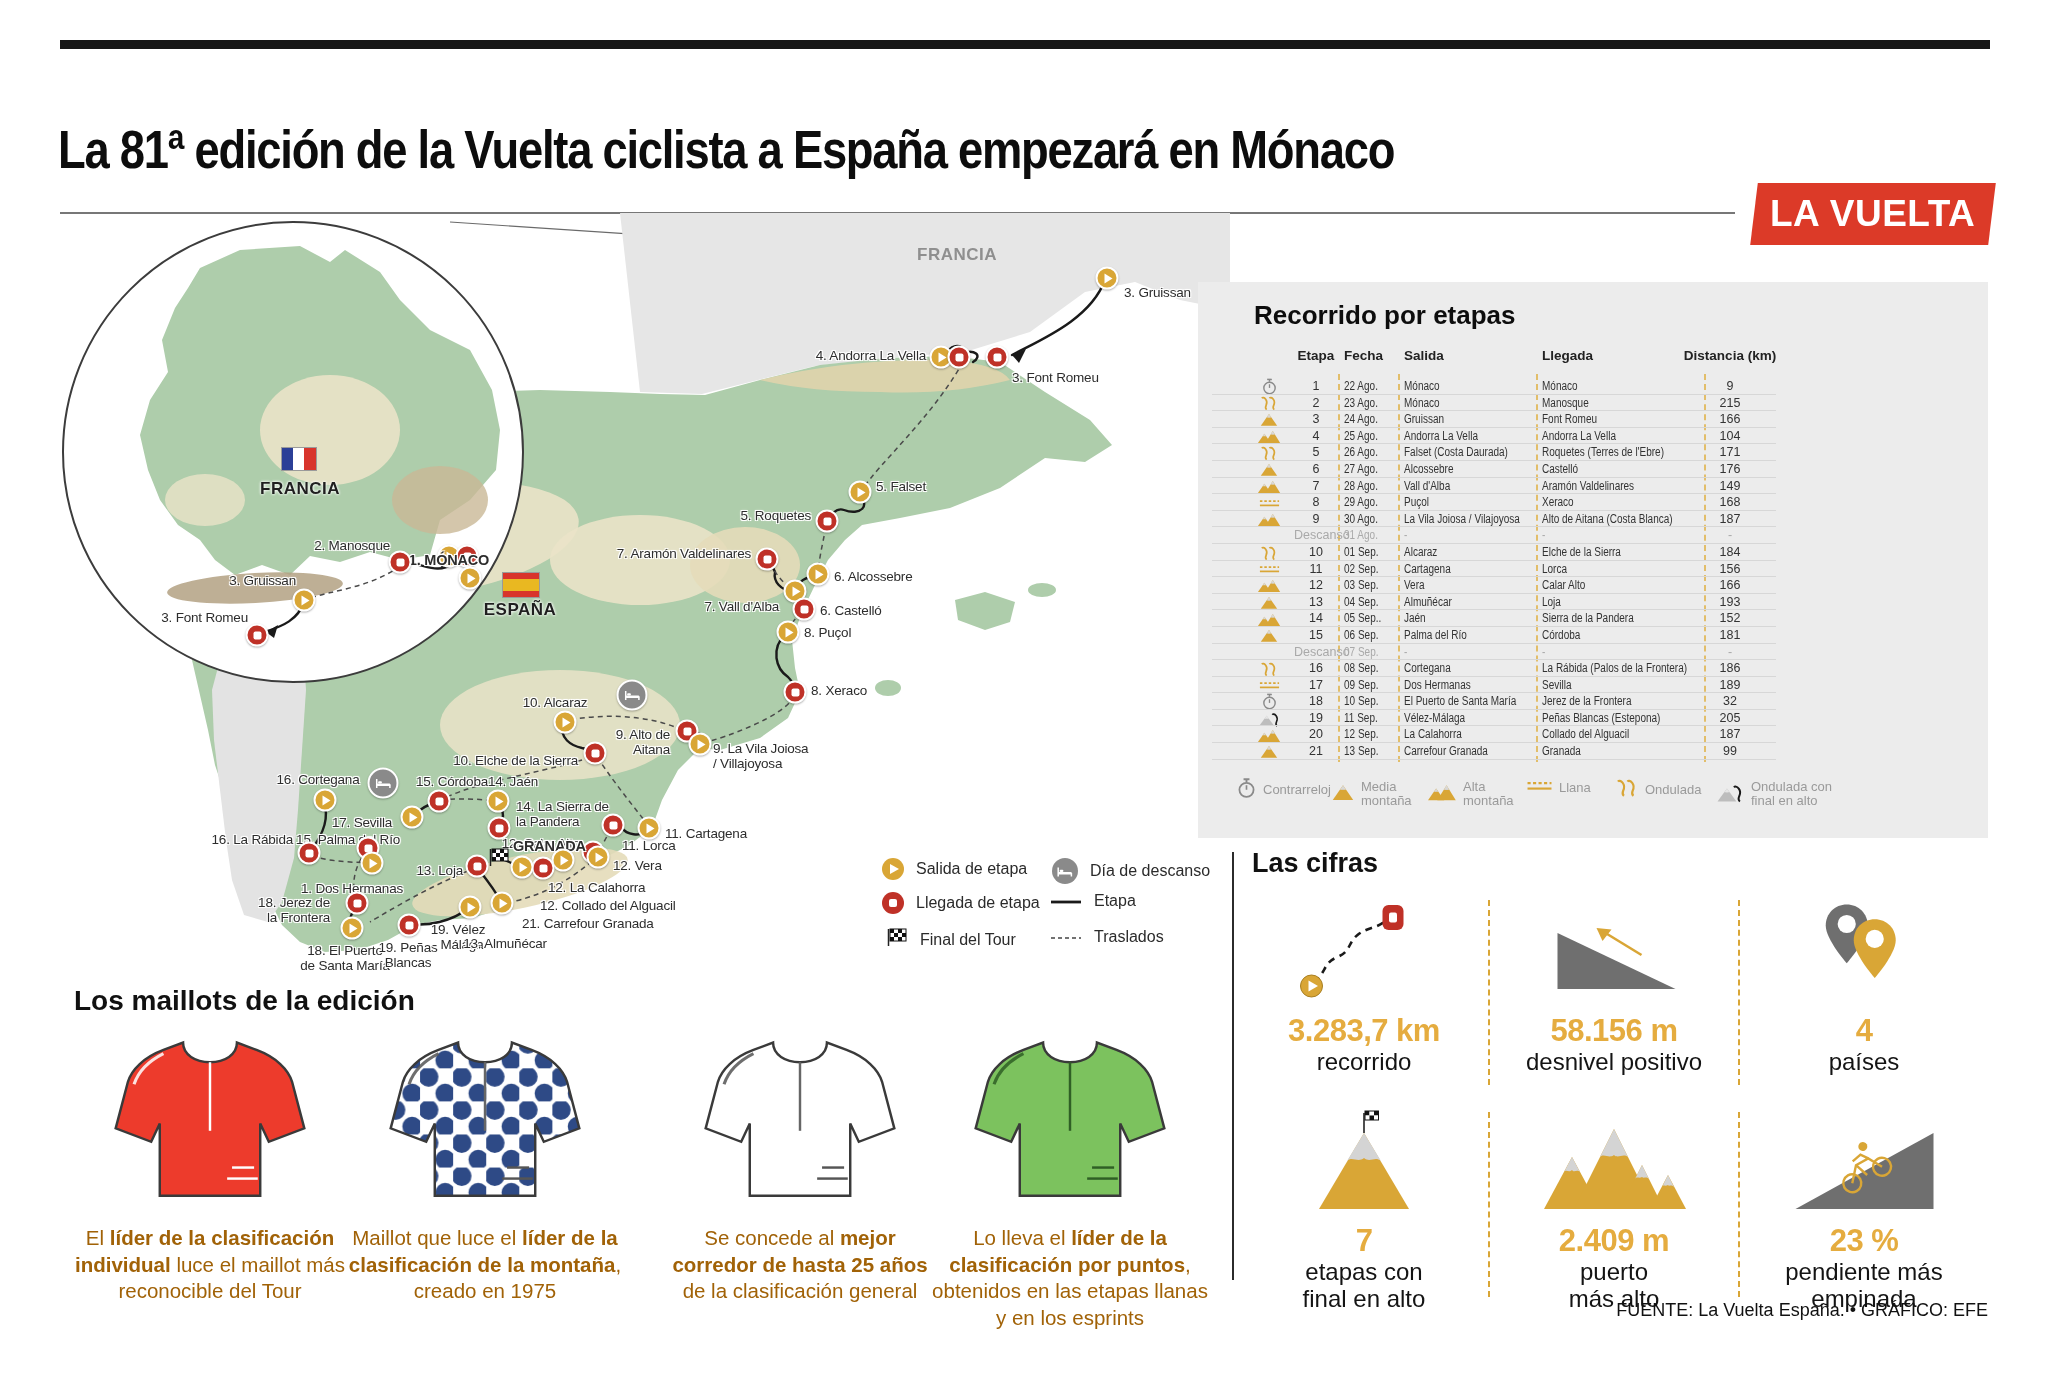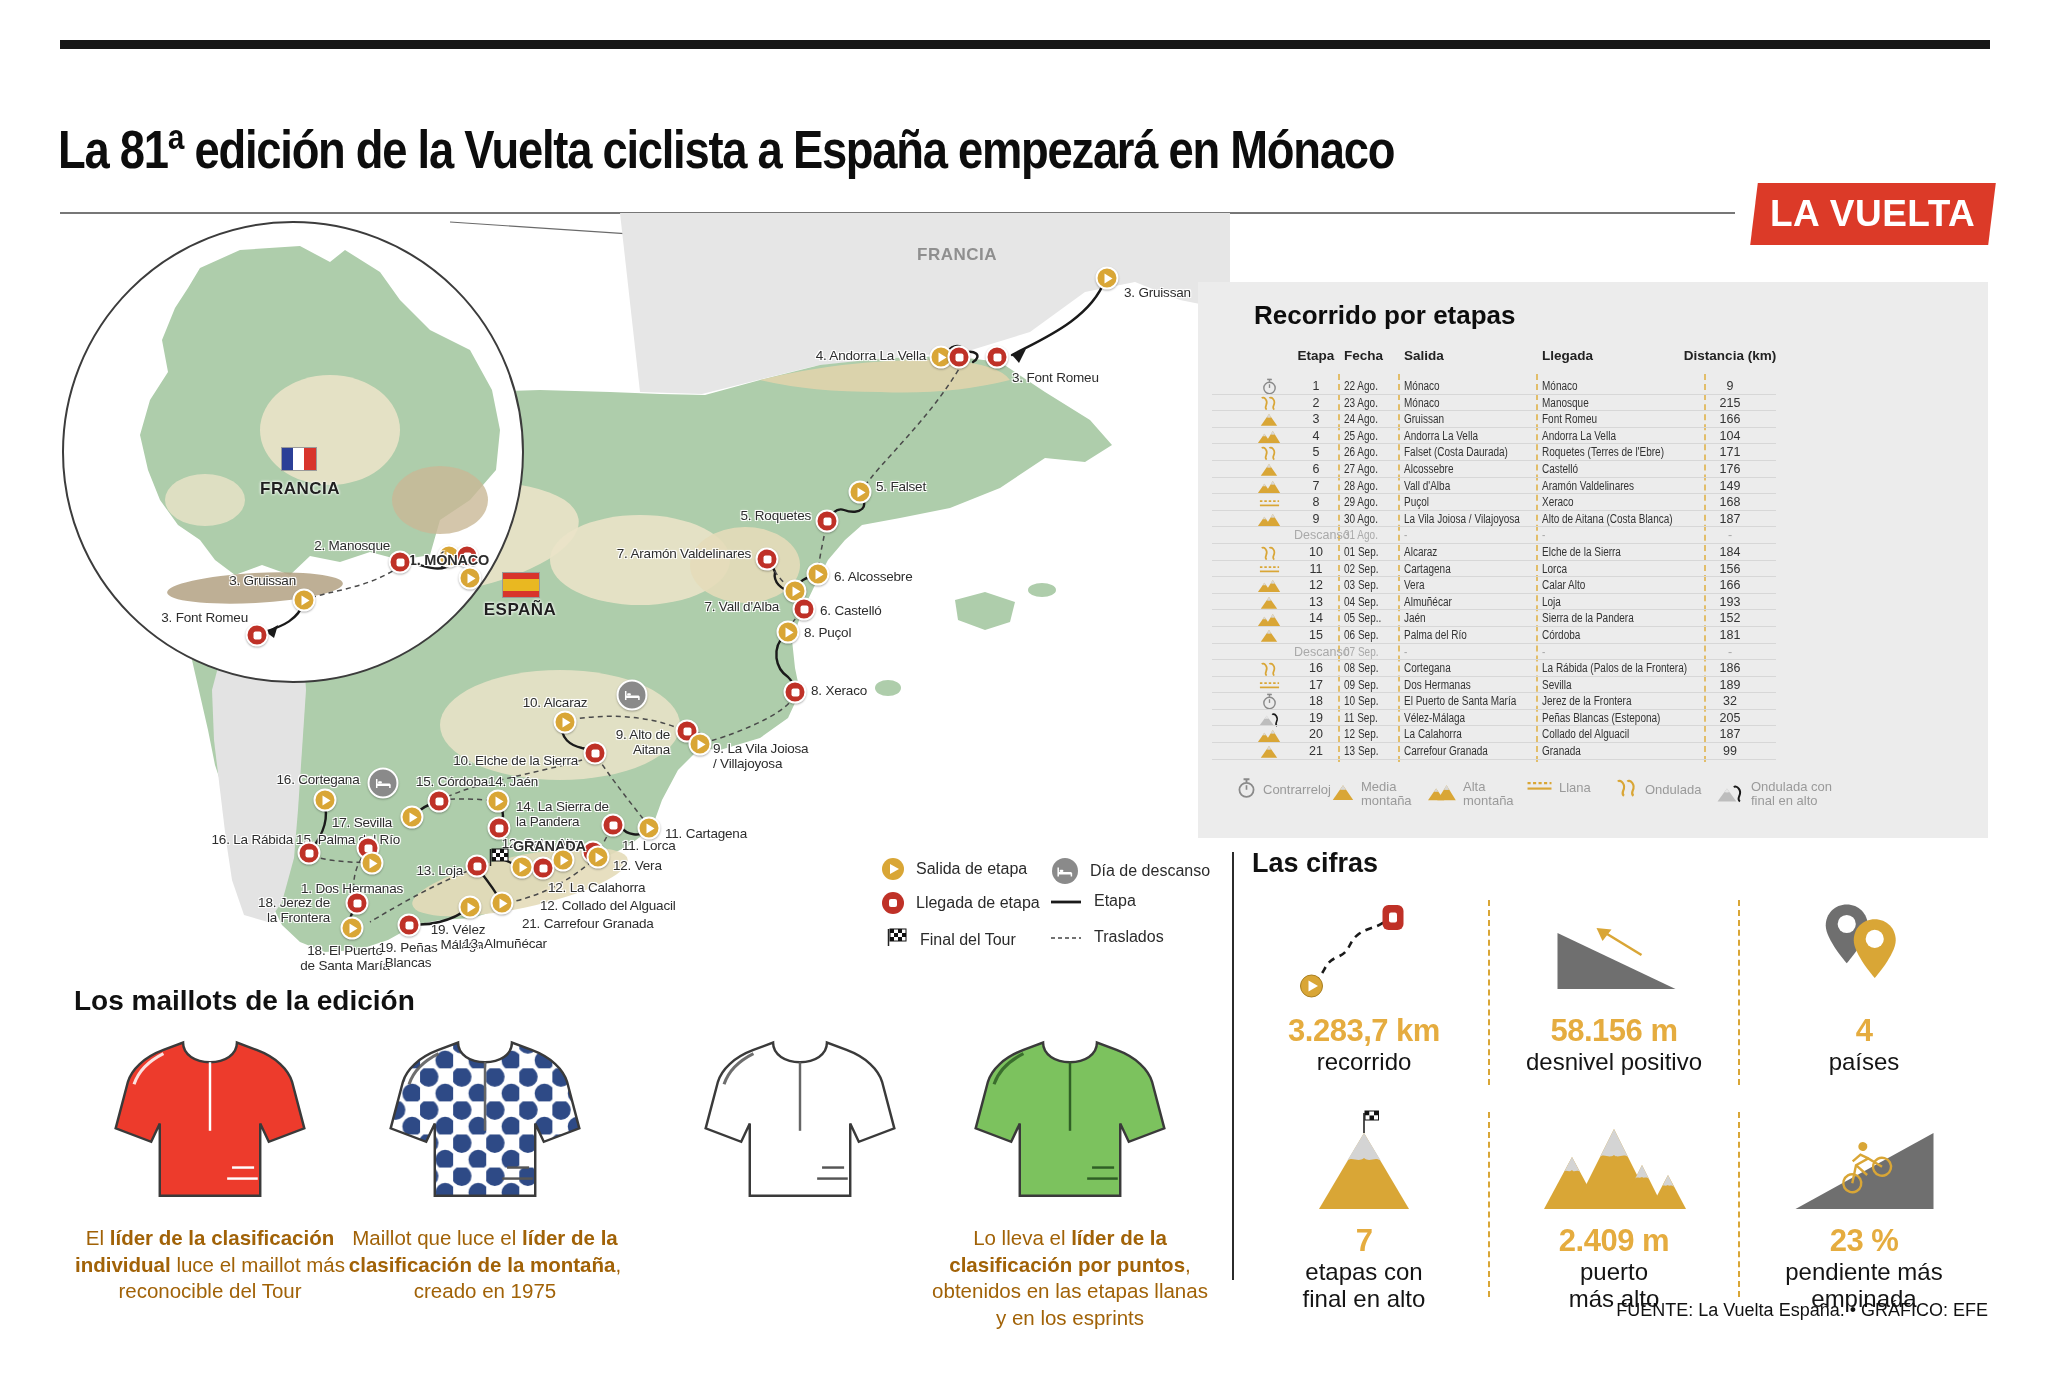--- a/index.html
+++ b/index.html
@@ -837,20 +837,21 @@
      <div class="cap">Maillot que luce el <b>líder de la clasificación de la montaña</b>, creado en 1975</div>
       </div>
       <div class="maillot" style="left: 660px; top: 1035px; position: absolute;">
         <div><svg width="196" height="172" viewBox="0 0 160 140">
   <path d="M58,6 C58,16 68,22 80,22 C92,22 102,16 102,6 L118,12 C134,18 144,28 147,38 L157,76 L128,87 L121,72 L121,131 L39,131 L39,72 L32,87 L3,76 L13,38 C16,28 26,18 42,12 Z" fill="#ffffff" stroke="#3a3a3a" stroke-width="2"></path>
   <line x1="80" y1="22" x2="80" y2="78" stroke="#666" stroke-width="2"></line>
   <path d="M18,40 C22,28 32,20 42,15" fill="none" stroke="#555" stroke-width="2.5" opacity=".85"></path>
   <line x1="98" y1="108" x2="116" y2="108" stroke="#555" stroke-width="2"></line>
   <line x1="94" y1="117" x2="119" y2="117" stroke="#555" stroke-width="2"></line>
           </svg></div>
+     <div class="cap">Se concede al <b>mejor corredor de hasta 25 años</b> de la clasificación general</div>
       </div>
       <div class="maillot" style="left: 930px; top: 1035px; position: absolute;">
         <div><svg width="196" height="172" viewBox="0 0 160 140">
   <path d="M58,6 C58,16 68,22 80,22 C92,22 102,16 102,6 L118,12 C134,18 144,28 147,38 L157,76 L128,87 L121,72 L121,131 L39,131 L39,72 L32,87 L3,76 L13,38 C16,28 26,18 42,12 Z" fill="#7CC25E" stroke="#3a3a3a" stroke-width="2"></path>
   <line x1="80" y1="22" x2="80" y2="78" stroke="#2f5f25" stroke-width="2"></line>
   <path d="M18,40 C22,28 32,20 42,15" fill="none" stroke="#2f5f25" stroke-width="2.5" opacity=".85"></path>
   <line x1="98" y1="108" x2="116" y2="108" stroke="#2f5f25" stroke-width="2"></line>
   <line x1="94" y1="117" x2="119" y2="117" stroke="#2f5f25" stroke-width="2"></line>
           </svg></div>
      <div class="cap">Lo lleva el <b>líder de la clasificación por puntos</b>, obtenidos en las etapas llanas y en los esprints</div>

